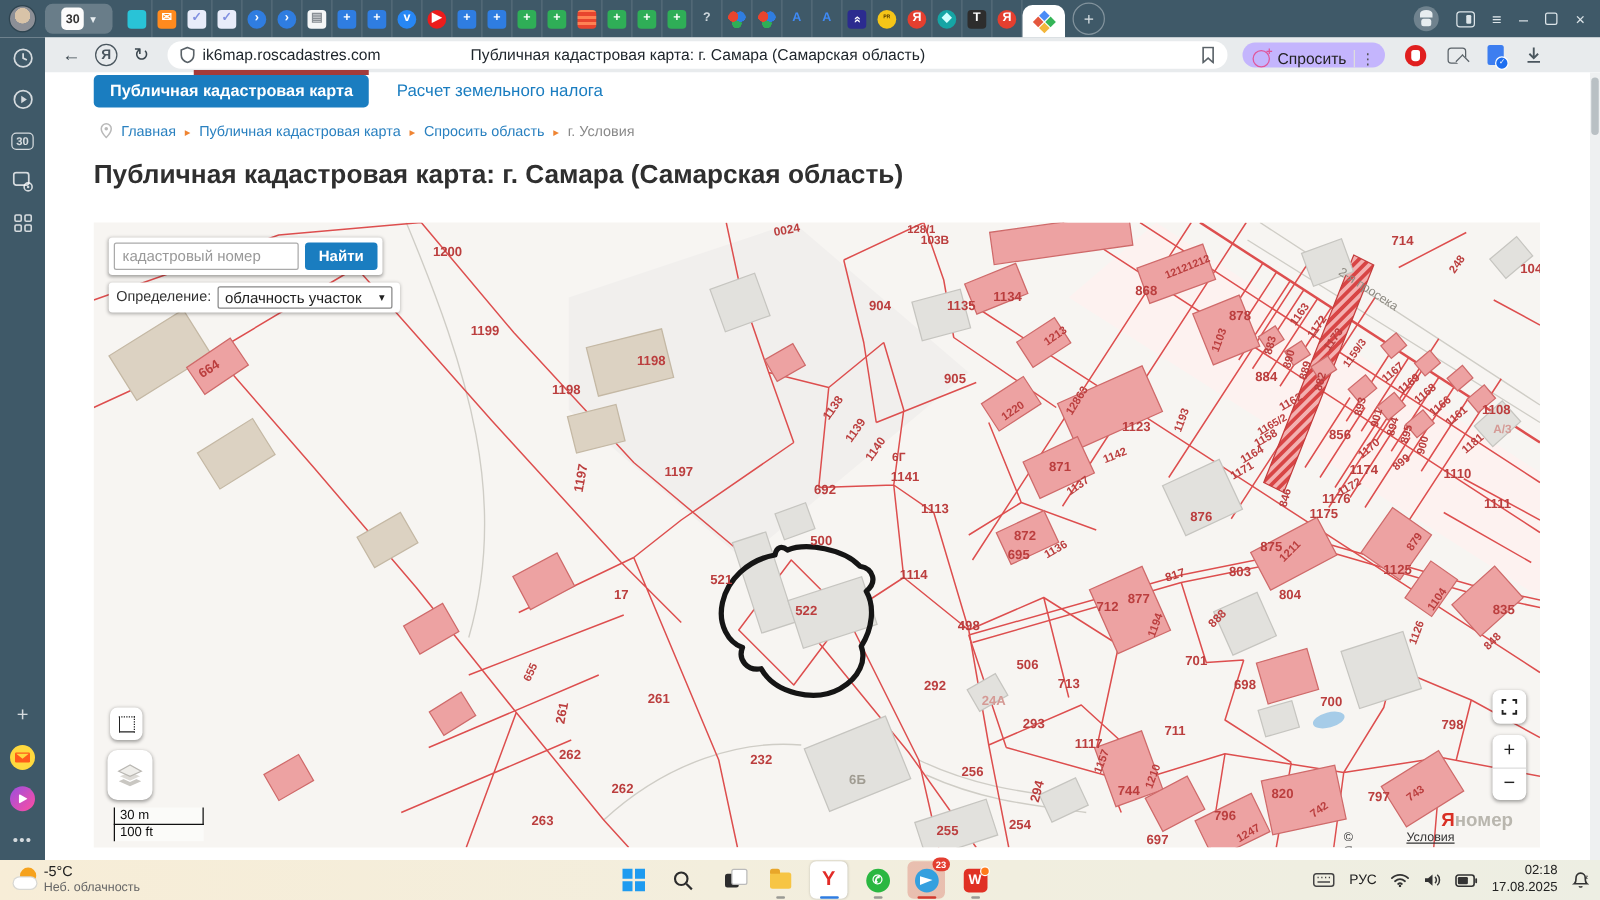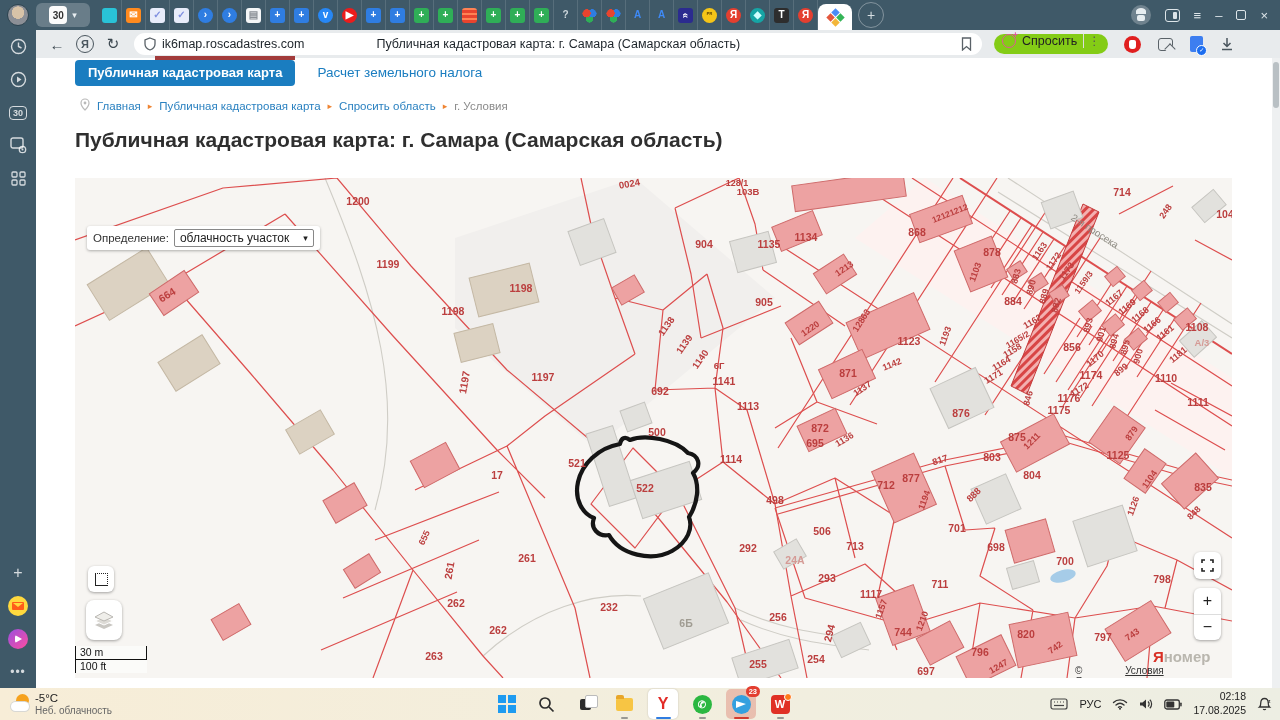--- a/index.html
+++ b/index.html
@@ -30,21 +30,21 @@
   #panelicon{width:15px;height:13px;border:1.4px solid #dde5e9;border-radius:3px;position:relative}
   #panelicon:after{content:"";position:absolute;right:2px;top:2px;bottom:2px;width:4px;background:#dde5e9;border-radius:1px}
 
   
   #toolbar{left:36px;top:30px;width:1244px;height:28px;background:#e8ebed;display:flex;align-items:center}
   .tico{color:#3c4850;font-size:15px;width:26px;text-align:center}
   #ybtn{width:18px;height:18px;border:1.4px solid #4a565e;border-radius:50%;color:#4a565e;font-size:11px;display:flex;align-items:center;justify-content:center;margin:0 6px;font-weight:bold}
   #addrbar{height:22px;width:848px;margin-left:8px;background:#fff;border-radius:11px;display:flex;align-items:center;padding:0 10px;color:#333}
   #addrbar .url{font-size:12.5px;color:#1d242a;margin-left:6px}
   #addrbar .ptitle{font-size:12.5px;color:#1d242a;margin-left:72px;white-space:nowrap;overflow:hidden}
-  #askpill{height:20px;margin-left:12px;background:#84cc16;border-radius:11px;display:flex;align-items:flex-start;padding:0 8px;gap:6px}
+  #askpill{height:20px;margin-left:12px;background:#c4b5fd;border-radius:11px;display:flex;align-items:flex-end;padding:0 8px;gap:6px}
   #askpill .txt{font-size:12.5px;color:#222}
   #askpill .dots{color:#555;font-size:12px;padding-left:4px;border-left:1px solid #ddd}
   .spark{width:14px;height:14px;border-radius:50%;border:1.6px solid #e0559a;position:relative}
   .spark:after{content:"+";position:absolute;right:-3px;top:-5px;color:#e0559a;font-size:9px;font-weight:bold}
   #extrow{display:flex;align-items:center;gap:17px;margin-left:16px}
   .hand{width:17px;height:17px;border-radius:50%;background:#e01f1f;position:relative}
   .hand:after{content:"";position:absolute;left:5px;top:4px;width:7px;height:9px;background:#fff;border-radius:2px 2px 3px 3px}
   .flagext{width:15px;height:13px;border:1.5px solid #5a6268;border-radius:3px;position:relative}
   .flagext:after{content:"";position:absolute;right:-2px;bottom:-3px;width:7px;height:7px;background:#e8ebed;border-left:1.5px solid #5a6268;border-top:1.5px solid #5a6268;transform:rotate(45deg)}
   .docext{width:13px;height:16px;background:#3d7ef0;border-radius:2px;position:relative}
@@ -80,21 +80,21 @@
   .ml.red{fill:#bb3e3e}.ml.mut{fill:#d59a95}.ml.gray{fill:#a09c92}.ml.street{fill:#8f8c84;font-weight:normal}
   #searchbox{left:12px;top:12px;background:#fff;border-radius:3px;padding:4px;display:flex;gap:5px;box-shadow:0 1px 3px rgba(0,0,0,.35)}
   #searchbox input{width:148px;height:22px;border:1px solid #aaa;border-radius:2px;font-size:12px;padding:0 6px;color:#333;font-family:"Liberation Sans",sans-serif}
   #searchbox input::placeholder{color:#999}
   #findbtn{height:22px;background:#1a7dc0;color:#fff;border:none;border-radius:3px;font-size:12px;font-weight:bold;padding:0 11px;cursor:pointer;font-family:"Liberation Sans",sans-serif}
   #defbox{left:12px;top:48px;background:#fff;border-radius:3px;padding:3px 6px;display:flex;align-items:center;gap:5px;box-shadow:0 1px 3px rgba(0,0,0,.3);font-size:11.5px;color:#333}
   #defsel{border:1px solid #888;border-radius:2px;font-size:12px;padding:1px 5px;display:flex;align-items:center;gap:14px;color:#222;background:#fff}
   #rulerbtn{left:13px;top:388px;width:26px;height:26px;background:#fff;border-radius:6px;box-shadow:0 1px 3px rgba(0,0,0,.35);display:flex;align-items:center;justify-content:center}
   #rulerbtn i{width:13px;height:13px;border:1.6px solid #222;border-right-style:dotted;border-top-style:dotted;display:block}
   #layersbtn{left:11px;top:422px;width:36px;height:40px;background:#fff;border-radius:8px;box-shadow:0 1px 3px rgba(0,0,0,.35);display:flex;align-items:center;justify-content:center}
-  #scale{left:0;top:468px;width:72px;font-size:10.5px;color:#111;background:rgba(255,255,255,.55)}
+  #scale{left:16px;top:468px;width:72px;font-size:10.5px;color:#111;background:rgba(255,255,255,.55)}
   #scale .r1{border-left:1.5px solid #111;border-right:1.5px solid #111;border-bottom:1.5px solid #111;padding:0 4px 1px}
   #scale .r2{border-left:1.5px solid #111;padding:0 4px 1px}
   #fsbtn{left:1119px;top:374px;width:27px;height:27px;background:#fff;border-radius:6px;box-shadow:0 1px 3px rgba(0,0,0,.35);display:flex;align-items:center;justify-content:center}
   #zoomctl{left:1119px;top:410px;width:27px;height:52px;background:#fff;border-radius:6px;box-shadow:0 1px 3px rgba(0,0,0,.35);display:flex;flex-direction:column}
   #zoomctl div{flex:1;display:flex;align-items:center;justify-content:center;font-size:16px;color:#222;cursor:pointer}
   #zoomctl .zin{border-bottom:1px solid #ddd}
   #attrib{left:1000px;top:487px;font-size:10px;color:#333;display:flex;gap:8px;align-items:center}
   #attrib .terms{text-decoration:underline;cursor:pointer}
   #ywm{left:1078px;top:470px;font-size:15px;font-weight:bold}
   #ywm .y{color:#d93025}#ywm .rest{color:#b9b6ae}
@@ -580,20 +580,24 @@
         <text x="982" y="472" class="ml red" font-size="9" transform="rotate(-35 982 472)">742</text>
         <text x="1028" y="463" class="ml red" font-size="10.5">797</text>
         <text x="1059" y="459" class="ml red" font-size="9" transform="rotate(-35 1059 459)">743</text>
         <text x="905" y="478" class="ml red" font-size="10.5">796</text>
         <text x="925" y="491" class="ml red" font-size="9" transform="rotate(-30 925 491)">1247</text>
         <text x="851" y="497" class="ml red" font-size="10.5">697</text>
         <text x="1018" y="56" class="ml street" font-size="10" transform="rotate(33 1018 56)">2-я просека</text>
       </g>
   </svg>
 
+  <div class="abs" id="searchbox">
+    <input type="text" placeholder="кадастровый номер" style="">
+    <button id="findbtn">Найти</button>
+  </div>
   <div class="abs" id="defbox">
     <span>Определение:</span>
     <span id="defsel">
       <span>облачность участок</span>
       <span style="font-size:9px">▾</span>
     </span>
   </div>
   <div class="abs" id="rulerbtn">
       <i></i>
     </div>

